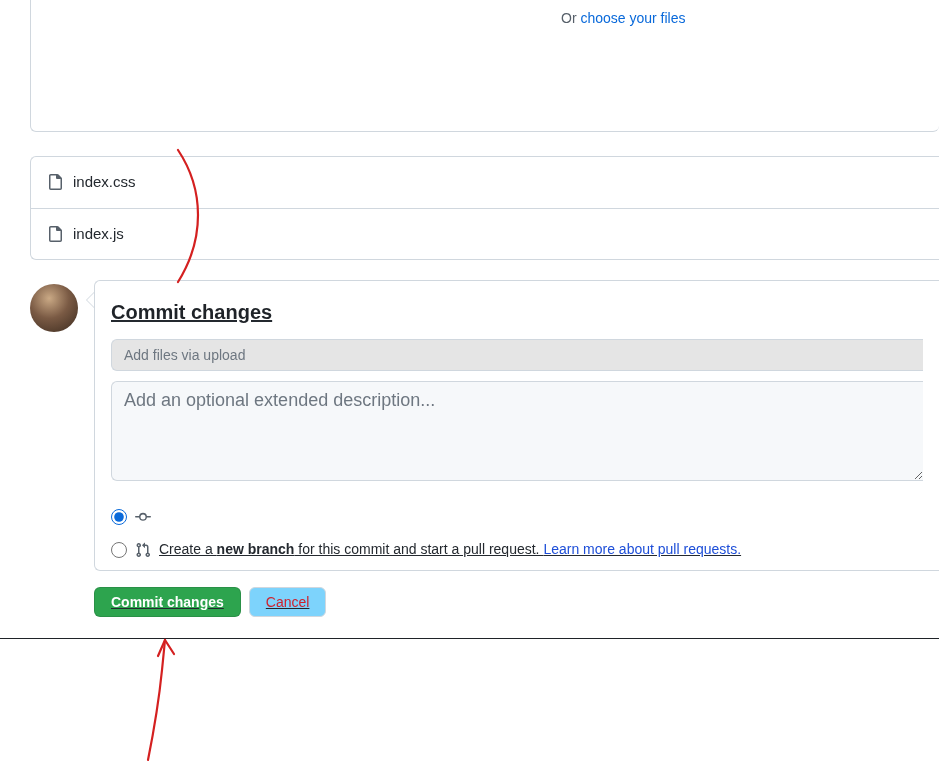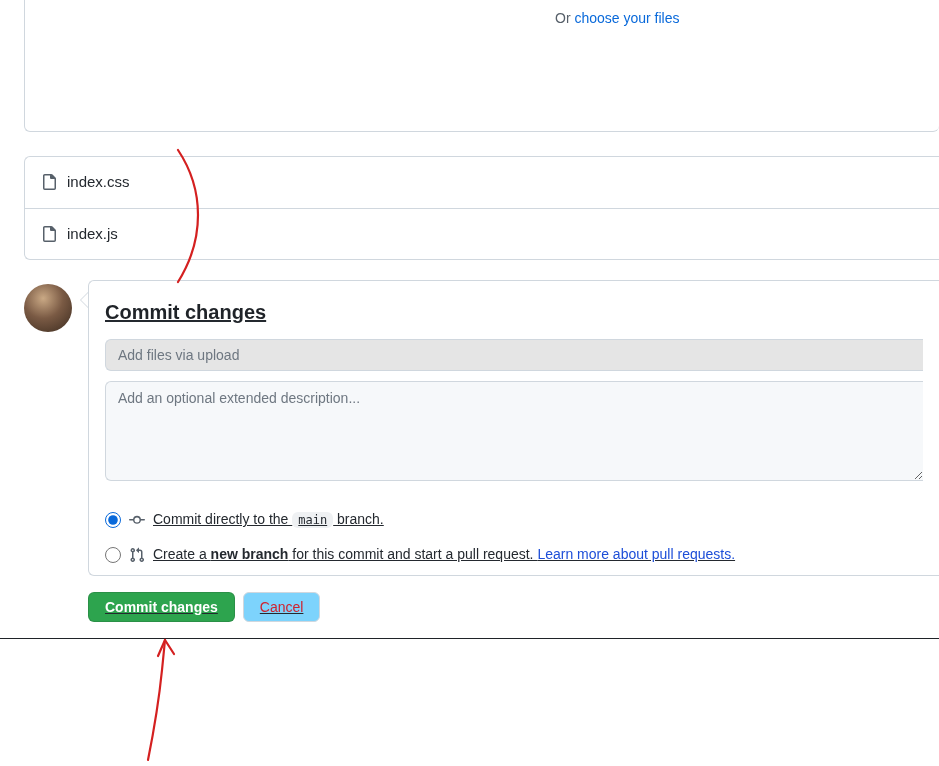--- a/index.html
+++ b/index.html
@@ -12,21 +12,21 @@
       font-size: 14px;
       color: #24292f;
       background: #ffffff;
       line-height: 1.5;
       width: 939px;
       height: 766px;
       position: relative;
       overflow: hidden;
     }
     .page {
-      padding-left: 24px;
+      padding-left: 30px;
       padding-right: 0;
     }
     .drop-area {
       border: 1px solid #d0d7de;
       border-radius: 6px;
       margin-bottom: 24px;
       padding-bottom: 28px;
       padding-top: 8px;
       text-align: center;
       color: #57606a;
@@ -125,21 +125,21 @@
       background: #e5e5e5;
       color: #6e7781;
       margin-bottom: 10px;
       border-right: none;
       border-top-right-radius: 0;
       border-bottom-right-radius: 0;
     }
     .desc-input {
       width: 100%;
       padding: 8px 12px;
-      font-size: 14px;
+      font-size: 18px;
       border: 1px solid #d0d7de;
       border-radius: 6px;
       background: #f6f8fa;
       color: #6e7781;
       resize: vertical;
       min-height: 100px;
       margin-bottom: 18px;
       font-family: inherit;
       border-right: none;
       border-top-right-radius: 0;
@@ -266,23 +266,20 @@
         <textarea class="desc-input" placeholder="Add an optional extended description..." style=""></textarea>
 
         <div class="radio-group">
           <label class="radio-row">
             <input type="radio" name="commit-choice" checked="" style="">
             <span class="branch-icon">
               <svg width="16" height="16" viewBox="0 0 16 16" fill="#57606a">
                   <path d="M11.93 8.5a4.002 4.002 0 0 1-7.86 0H.75a.75.75 0 0 1 0-1.5h3.32a4.002 4.002 0 0 1 7.86 0h3.32a.75.75 0 0 1 0 1.5ZM10.5 8a2.5 2.5 0 1 0-5 0 2.5 2.5 0 0 0 5 0Z"></path>
                 </svg>
             </span>
-            <span class="radio-label">
-              <span>Commit directly to the </span><span class="branch-code">main</span><span> branch.</span>
-            </span>
           </label>
 
           <label class="radio-row">
             <input type="radio" name="commit-choice" style="">
             <span class="branch-icon">
               <svg width="16" height="16" viewBox="0 0 16 16" fill="#57606a">
                   <path d="M1.5 3.25a2.25 2.25 0 1 1 3 2.122v5.256a2.251 2.251 0 1 1-1.5 0V5.372A2.25 2.25 0 0 1 1.5 3.25Zm5.677-.177L9.573.677A.25.25 0 0 1 10 .854V2.5h1A2.5 2.5 0 0 1 13.5 5v5.628a2.251 2.251 0 1 1-1.5 0V5a1 1 0 0 0-1-1h-1v1.646a.25.25 0 0 1-.427.177L7.177 3.427a.25.25 0 0 1 0-.354ZM3.75 2.5a.75.75 0 1 0 0 1.5.75.75 0 0 0 0-1.5Zm0 9.5a.75.75 0 1 0 0 1.5.75.75 0 0 0 0-1.5Zm8.25.75a.75.75 0 1 0 1.5 0 .75.75 0 0 0-1.5 0Z"></path>
                 </svg>
             </span>
             <span class="radio-label">

